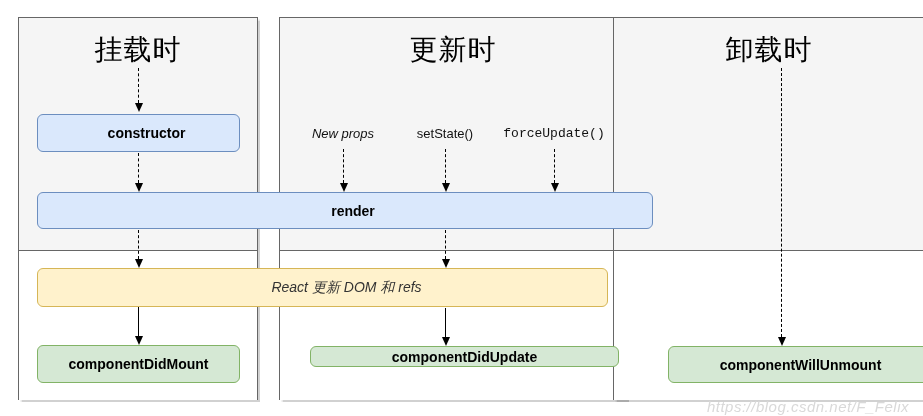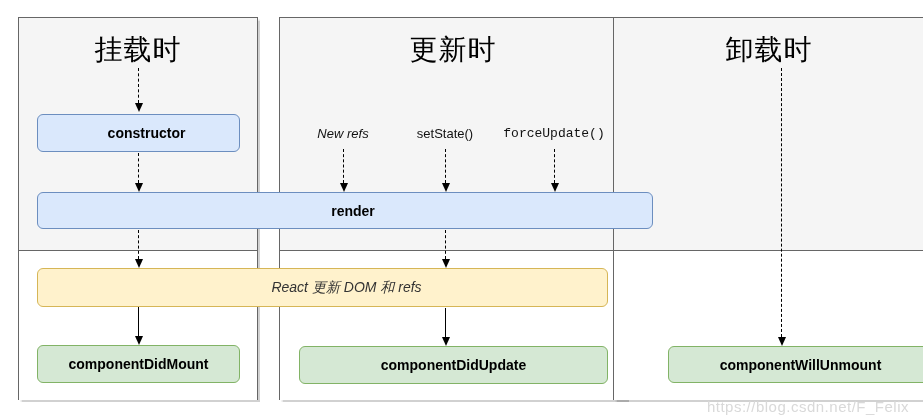--- a/index.html
+++ b/index.html
@@ -99,20 +99,21 @@
   
   .watermark {
     position: absolute;
     right: 14px;
     bottom: 1px;
     font-size: 15px;
     color: var(--watermark, #d9d9d9);
     letter-spacing: 0.5px;
     z-index: 4;
     white-space: nowrap;
+    font-style: italic;
   }
 </style>
 </head>
 <body>
 
 <div class="canvas">
 
   <div class="panel" style="left:18px; width:240px;">
     <div class="panel-top">
       <div class="col-title">挂载时</div>
@@ -127,39 +128,39 @@
     <div class="panel-bottom"></div>
   </div>
 
   <div class="panel" style="left:613px; width:312px;">
     <div class="panel-top">
       <div class="col-title">卸载时</div>
     </div>
     <div class="panel-bottom"></div>
   </div>
 
-  <div class="trigger italic" style="left:343px; top:126px;">New refs</div>
+  <div class="trigger italic" style="left:343px; top:126px;">New props</div>
   <div class="trigger" style="left:445px; top:126px;text-align:center;">setState()</div>
   <div class="trigger" style="left:554px; top:126px;font-family:Liberation Mono, monospace;">forceUpdate()</div>
 
   <div class="arrow dashed" style="left:138px; top:68px;  height:35px;"></div>
   <div class="arrow dashed" style="left:138px; top:153px; height:30px;"></div>
   <div class="arrow dashed" style="left:138px; top:230px; height:29px;"></div>
   <div class="arrow solid" style="left:138px; top:307px; height:29px;"></div>
 
   <div class="arrow dashed" style="left:343px; top:149px; height:34px;"></div>
   <div class="arrow dashed" style="left:445px; top:149px; height:34px;"></div>
   <div class="arrow dashed" style="left:554px; top:149px; height:34px;"></div>
   <div class="arrow dashed" style="left:445px; top:230px; height:29px;"></div>
   <div class="arrow solid" style="left:445px; top:308px; height:29px;"></div>
 
   <div class="arrow dashed" style="left:781px; top:68px; height:269px;"></div>
 
   <div class="node blue" style="left:37px;  top:114px; width:203px; height:38px;">constructor</div>
   <div class="node blue" style="left:37px;  top:192px; width:616px; height:37px;">render</div>
   <div class="node yellow" style="left:37px;  top:268px; width:571px; height:39px;">React 更新 DOM 和 refs</div>
   <div class="node green" style="left:37px;  top:345px; width:203px; height:38px;">componentDidMount</div>
-  <div class="node green" style="left:299px; top:346px; width:309px; height:38px;">componentDidUpdate</div>
+  <div class="node green" style="left:310px; top:346px; width:309px; height:21px;">componentDidUpdate</div>
   <div class="node green" style="left:668px; top:346px; width:265px; height:37px;">componentWillUnmount</div>
 
   <div class="watermark">https://blog.csdn.net/F_Felix</div>
 
 </div>
 
 </body></html>

